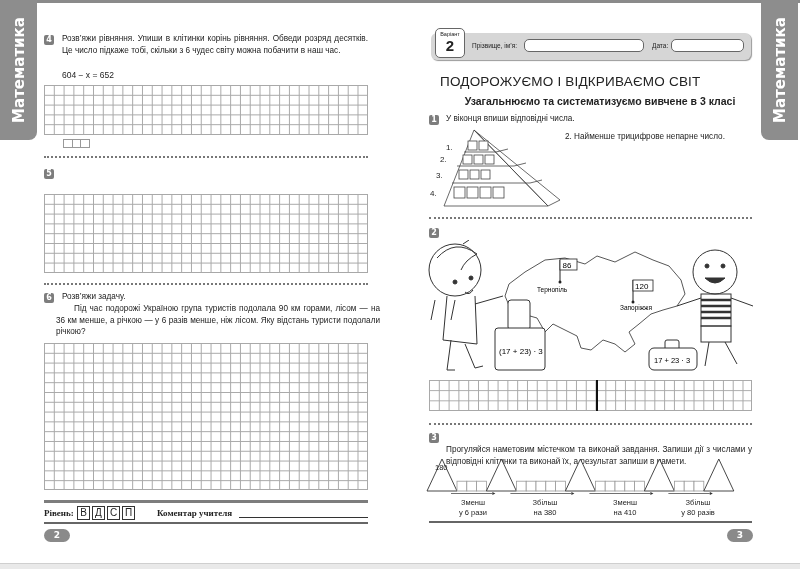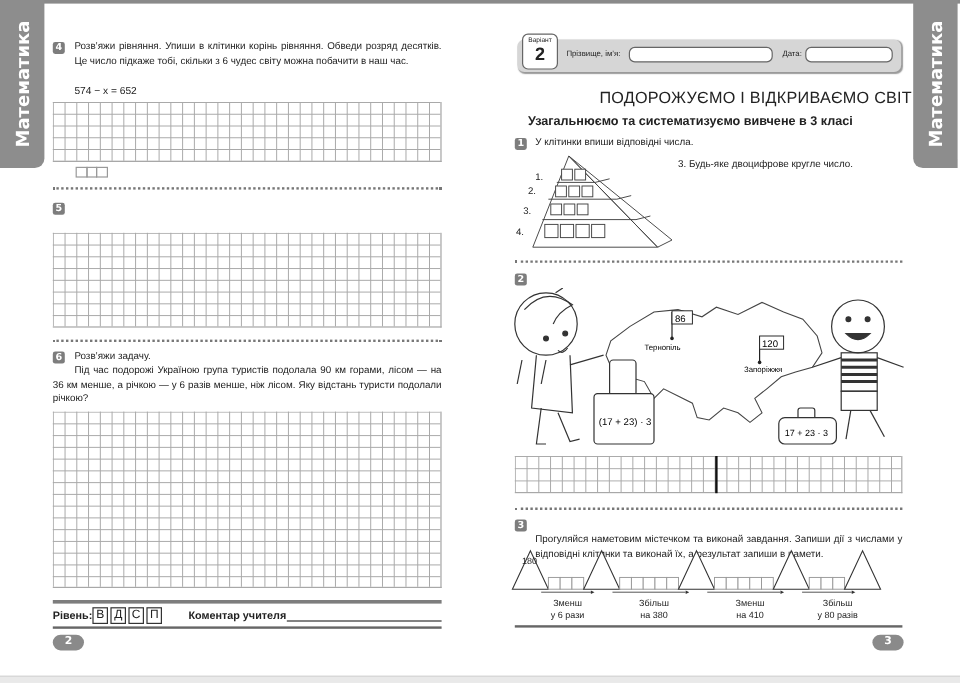--- a/index.html
+++ b/index.html
@@ -24,71 +24,71 @@
       linear-gradient(to right, #a8a8a8 1px, transparent 1px),
       linear-gradient(to bottom, #a8a8a8 1px, transparent 1px);
     background-size: 9.8px 9.8px; border-right: 1px solid #a8a8a8; border-bottom: 1px solid #a8a8a8; }
   .smallcells { position: absolute; display: flex; }
   .smallcells div { width: 9.5px; height: 9px; border: 1px solid #999; margin-right: -1px; }
 
   .dotted { position: absolute; height: 0; border-top: 2px dotted #777; }
 
   .footer-bar { position: absolute; height: 3px; background: #7d7d7d; }
   .footer-thin { position: absolute; height: 2px; background: #666; }
-  .level-label { position: absolute; font-size: 9px; font-weight: bold; font-family: Liberation Sans, sans-serif; }
+  .level-label { position: absolute; font-size: 9px; font-weight: bold; font-family: Liberation Serif, serif; }
   .level-box { position: absolute; width: 13px; height: 14px; border: 1px solid #333; font-size: 10px; text-align: center; line-height: 12px; font-family: "Liberation Sans", sans-serif; }
   .comment-line { position: absolute; height: 1px; background: #333; }
   .pagenum { position: absolute; width: 26px; height: 13px; background: #8a8a8a; color: #fff; border-radius: 7px; font-size: 9px; font-weight: bold; text-align: center; line-height: 13px; }
 
   
   .hdr { position: absolute; left: 31px; top: 33px; width: 320px; height: 27px; background: #d6d6d6; border-radius: 6px; box-shadow: 1px 1px 1px #999; }
   .variant { position: absolute; left: 35px; top: 28px; width: 30px; height: 30px; background: #fff; border: 1px solid #666; border-radius: 5px; text-align: center; }
   .variant .vl { font-size: 5.5px; display: block; margin-top: 2px; font-family: "Liberation Sans", sans-serif; }
   .variant .vn { font-size: 15px; font-weight: bold; display: block; line-height: 17px; font-family: "Liberation Sans", sans-serif; }
   .hdr-label { position: absolute; font-size: 6.5px; font-family: "Liberation Sans", sans-serif; }
   .hdr-input { position: absolute; height: 13px; background: #fff; border: 1px solid #666; border-radius: 5px; }
 
-  .title { position: absolute; left: 40px; width: 320px; text-align: right; font-size: 13.5px; font-family: "Liberation Sans", sans-serif; letter-spacing: 0.2px; }
-  .subtitle { position: absolute; left: 40px; width: 320px; text-align: left; font-size: 10.5px; font-weight: bold; font-family: "Liberation Sans", sans-serif; }
+  .title { position: absolute; left: 40px; width: 320px; text-align: left; font-size: 13.5px; font-family: "Liberation Sans", sans-serif; letter-spacing: 0.2px; }
+  .subtitle { position: absolute; left: 40px; width: 320px; text-align: center; font-size: 10.5px; font-weight: bold; font-family: "Liberation Sans", sans-serif; }
 
   .plist { position: absolute; font-size: 8.2px; line-height: 11.5px; font-family: "Liberation Sans", sans-serif; }
 
   .tent-label { position: absolute; font-size: 7.5px; line-height: 9.5px; text-align: center; width: 50px; font-family: "Liberation Sans", sans-serif; }
 </style>
 </head>
 <body>
 
 <div class="spread">
   <div class="topline"></div>
 
   <div class="page page-left">
     <div class="side-tab left">
         <span>Математика</span>
       </div>
 
     <div class="tasknum" style="left:44px;top:35px;">4</div>
     <div class="text j" style="left:62px;top:33px;width:306px;">Розв’яжи рівняння. Упиши в клітинки корінь рівняння. Обведи розряд десятків. Це число підкаже тобі, скільки з 6 чудес світу можна побачити в наш час.</div>
-    <div class="text" style="left:62px;top:70px;font-size:8.5px;">574 − x = 652</div>
+    <div class="text" style="left:62px;top:70px;font-size:8.5px;">604 − x = 652</div>
     <div class="grid" style="left:44px;top:85px;width:324px;height:50px;"></div>
     <div class="smallcells" id="t4cells" style="left:63px;top:139px;">
         <div></div>
         <div></div>
         <div></div>
       </div>
 
     <div class="dotted" style="left:44px;top:156px;width:324px;"></div>
 
     <div class="tasknum" style="left:44px;top:169px;">5</div>
     <div class="grid" style="left:44px;top:194px;width:324px;height:79px;"></div>
 
     <div class="dotted" style="left:44px;top:283px;width:324px;"></div>
 
     <div class="tasknum" style="left:44px;top:293px;">6</div>
     <div class="text" style="left:62px;top:291px;">Розв’яжи задачу.</div>
-    <div class="text j" style="left:44px;top:303px;width:324px;text-indent:18px;">Під час подорожі Україною група туристів подолала 90 км горами, лісом — на 36 км менше, а річкою — у 6 разів менше, ніж лісом. Яку відстань туристи подолали річкою?</div>
+    <div class="text j" style="left:56px;top:303px;width:324px;text-indent:18px;">Під час подорожі Україною група туристів подолала 90 км горами, лісом — на 36 км менше, а річкою — у 6 разів менше, ніж лісом. Яку відстань туристи подолали річкою?</div>
     <div class="grid" style="left:44px;top:343px;width:324px;height:147px;"></div>
 
     <div class="footer-bar" style="left:44px;top:500px;width:324px;"></div>
     <div class="level-label" style="left:44px;top:508px;">Рівень:</div>
     <div class="level-box" style="left:77px;top:506px;">В</div>
     <div class="level-box" style="left:92px;top:506px;">Д</div>
     <div class="level-box" style="left:107px;top:506px;">С</div>
     <div class="level-box" style="left:122px;top:506px;">П</div>
     <div class="level-label" style="left:157px;top:508px;">Коментар учителя</div>
     <div class="comment-line" style="left:239px;top:517px;width:129px;"></div>
@@ -108,21 +108,21 @@
     </div>
     <div class="hdr-label" style="left:72px;top:42px;">Прізвище, ім’я:</div>
     <div class="hdr-input" style="left:124px;top:39px;width:120px;"></div>
     <div class="hdr-label" style="left:252px;top:42px;">Дата:</div>
     <div class="hdr-input" style="left:271px;top:39px;width:73px;"></div>
 
     <div class="title" style="top:74px;">ПОДОРОЖУЄМО І ВІДКРИВАЄМО СВІТ</div>
     <div class="subtitle" style="top:95px;">Узагальнюємо та систематизуємо вивчене в 3 класі</div>
 
     <div class="tasknum" style="left:29px;top:115px;">1</div>
-    <div class="text" style="left:46px;top:113px;">У клітинки впиши відповідні числа.</div>
+    <div class="text" style="left:46px;top:113px;">У віконця впиши відповідні числа.</div>
 
     <svg style="position:absolute;left:30px;top:128px;" width="130" height="82">
       <g stroke="#444" stroke-width="0.8" fill="none">
         <polygon points="44,2 14,78 118,78"></polygon>
         <polygon points="44,2 118,78 130,72"></polygon>
         <line x1="34" y1="24" x2="66" y2="24"></line>
         <line x1="27" y1="38" x2="84" y2="38"></line>
         <line x1="22" y1="55" x2="100" y2="55"></line>
         <line x1="66" y1="24" x2="78" y2="21"></line>
         <line x1="84" y1="38" x2="96" y2="35"></line>
@@ -143,21 +143,21 @@
           <rect x="63" y="59" width="11" height="11"></rect>
         </g>
       <g font-size="8" font-family="Liberation Sans, sans-serif" fill="#222">
         <text x="16" y="22">1.</text>
         <text x="10" y="34">2.</text>
         <text x="6" y="50">3.</text>
         <text x="0" y="68">4.</text>
       </g>
     </svg>
     <div class="plist" style="left:165px;top:131px;">
-      <div>3. Будь-яке двоцифрове кругле число.</div>
+      <div>2. Найменше трицифрове непарне число.</div>
     </div>
 
     <div class="dotted" style="left:29px;top:217px;width:323px;"></div>
 
     <div class="tasknum" style="left:29px;top:228px;">2</div>
 
     <svg style="position:absolute;left:25px;top:240px;" width="335" height="135">
 
       <path d="M100,32 L120,20 L140,18 L160,24 L172,16 L190,22 L210,12 L228,20 L244,26 L256,40 L260,54 L252,66 L238,70 L226,74 L214,84 L204,92 L210,104 L200,112 L190,104 L178,100 L166,110 L156,108 L152,96 L140,90 L128,84 L120,92 L112,78 L98,74 L86,70 L80,56 L84,44 Z" fill="none" stroke="#444" stroke-width="0.9"></path>
 

